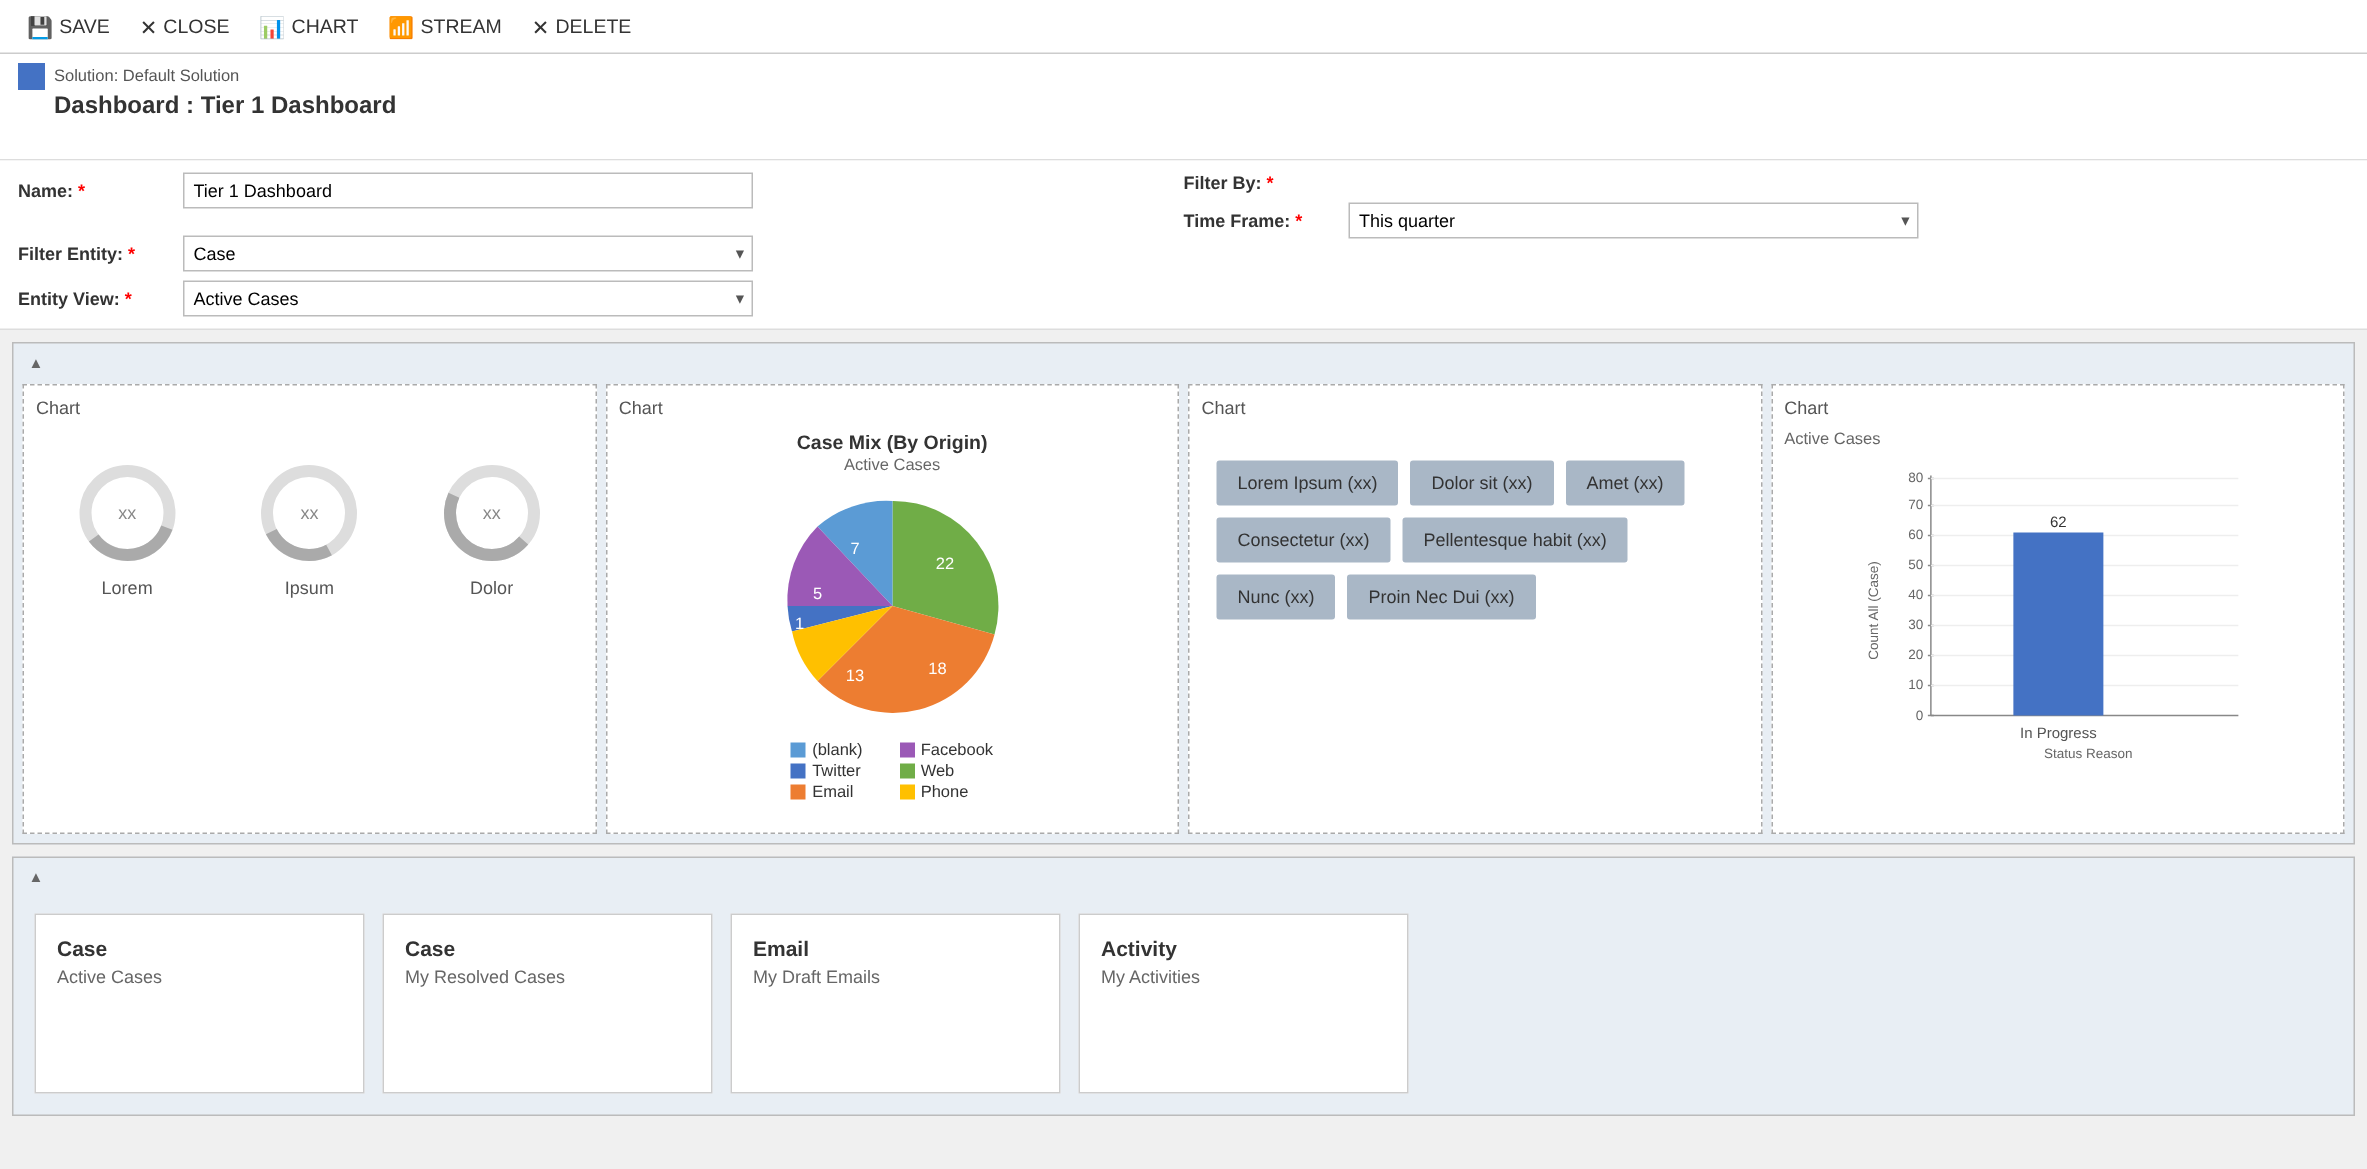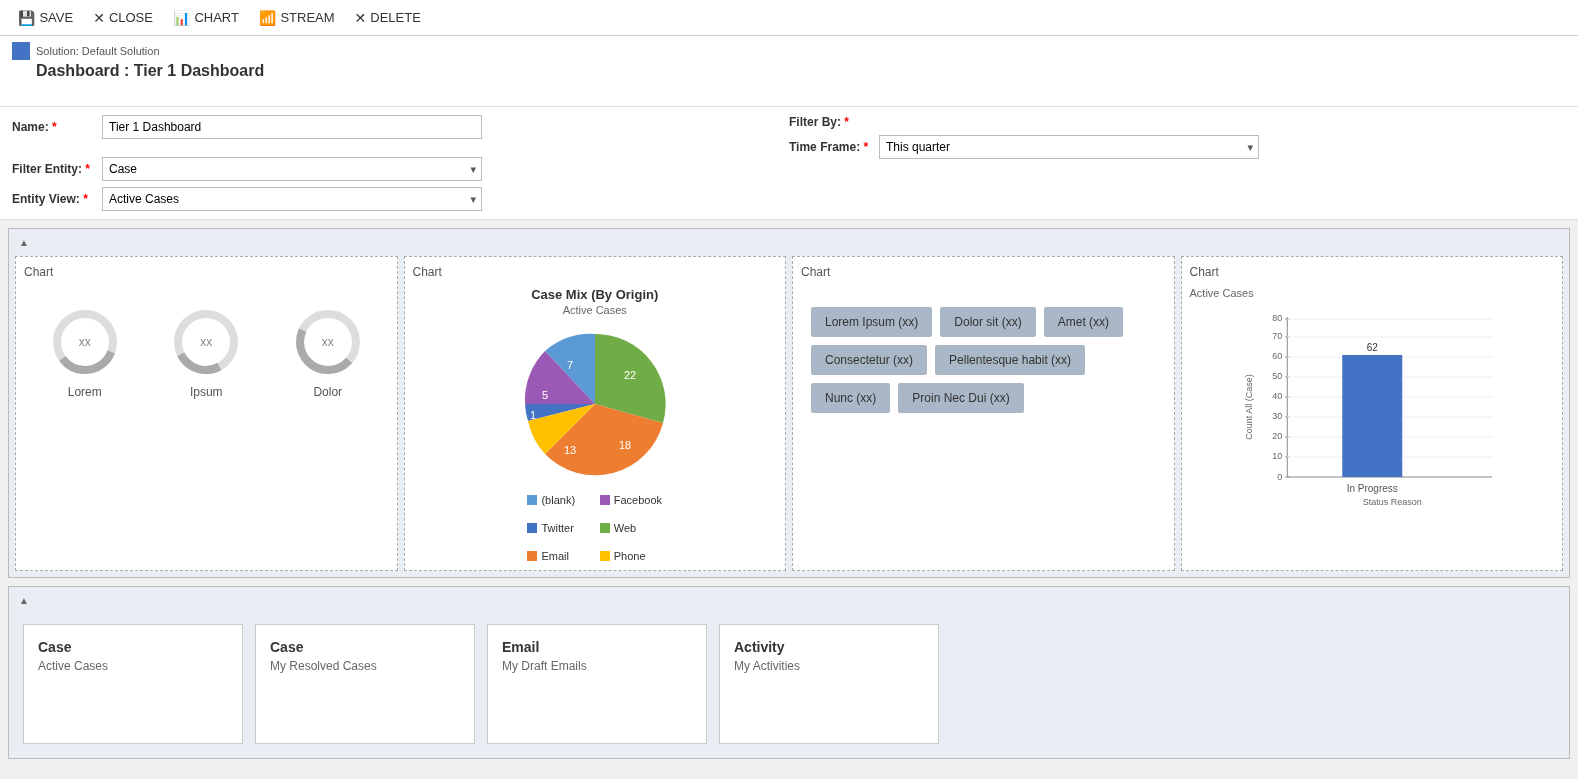--- a/index.html
+++ b/index.html
@@ -11,21 +11,21 @@
     .toolbar-icon { font-size: 14px; }
 
     
     .header { background: #fff; padding: 6px 12px 26px 12px; border-bottom: 1px solid #ddd; }
     .solution-label { font-size: 11px; color: #555; display: flex; align-items: center; gap: 6px; }
     .solution-icon { width: 18px; height: 18px; background: #4472c4; display: inline-block; }
     .dashboard-title { font-size: 16px; font-weight: 600; margin-left: 24px; margin-top: 2px; }
 
     
     .form-grid { display: grid; grid-template-columns: 1fr 1fr; gap: 6px 0; padding: 8px 12px 8px 12px; background: #fff; border-bottom: 1px solid #ddd; }
-    .form-row { display: flex; align-items: center; gap: 0; }
+    .form-row { display: flex; align-items: center; gap: 20px; }
     .form-label { font-size: 12px; font-weight: 600; min-width: 90px; white-space: nowrap; }
     .form-label .required { color: red; }
     .form-input { border: 1px solid #bbb; padding: 3px 6px; font-size: 12px; height: 24px; width: 320px; background: #fff; }
     .form-select { border: 1px solid #bbb; padding: 3px 6px; font-size: 12px; height: 24px; width: 320px; background: #fff; appearance: none; position: relative; cursor: pointer; }
     .select-wrapper { position: relative; display: inline-block; }
     .select-wrapper::after { content: '▾'; position: absolute; right: 6px; top: 50%; transform: translateY(-50%); font-size: 11px; pointer-events: none; color: #555; }
     .select-wrapper select { width: 320px; padding-right: 20px; }
 
     
     .main-content { background: #f0f0f0; padding: 8px; }
@@ -45,21 +45,21 @@
     .donut-label { font-size: 12px; color: #555; }
     .donut-ring { position: relative; width: 70px; height: 70px; }
     .donut-ring svg { width: 70px; height: 70px; }
     .donut-center { position: absolute; top: 50%; left: 50%; transform: translate(-50%, -50%); font-size: 12px; color: #888; }
 
     
     .chart2-content { display: flex; flex-direction: column; align-items: center; }
     .chart2-title { font-size: 13px; font-weight: 600; text-align: center; margin-bottom: 2px; }
     .chart2-subtitle { font-size: 11px; color: #666; text-align: center; margin-bottom: 8px; }
     .pie-wrapper { position: relative; width: 160px; height: 160px; margin: 0 auto; }
-    .pie-legend { display: grid; grid-template-columns: 1fr 1fr; gap: 16px 10px; margin-top: 10px; font-size: 11px; }
+    .pie-legend { display: grid; grid-template-columns: 1fr 1fr; gap: 2px 10px; margin-top: 10px; font-size: 11px; }
     .legend-item { display: flex; align-items: center; gap: 4px; }
     .legend-dot { width: 10px; height: 10px; display: inline-block; flex-shrink: 0; }
 
     
     .chart3-buttons { display: flex; flex-wrap: wrap; gap: 8px; padding: 20px 10px; }
     .chart3-btn { background: #a9b7c6; border: none; padding: 8px 14px; font-size: 12px; color: #333; cursor: pointer; border-radius: 2px; }
 
     
     .chart4-content { display: flex; flex-direction: column; }
     .chart4-title { font-size: 13px; font-weight: 600; margin-bottom: 2px; }

